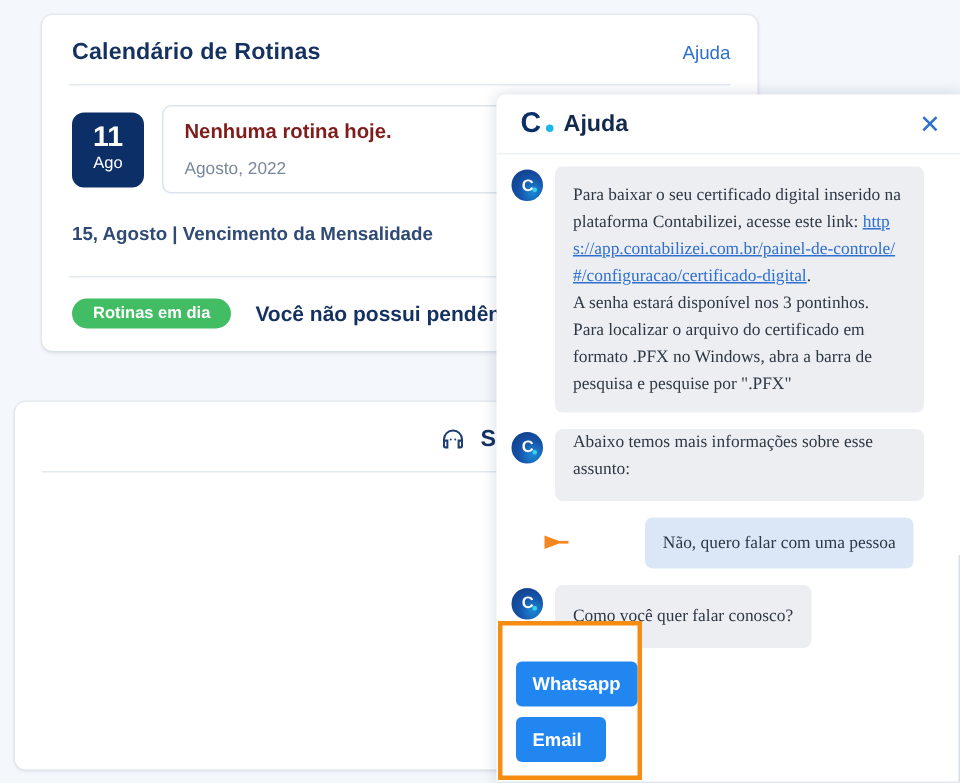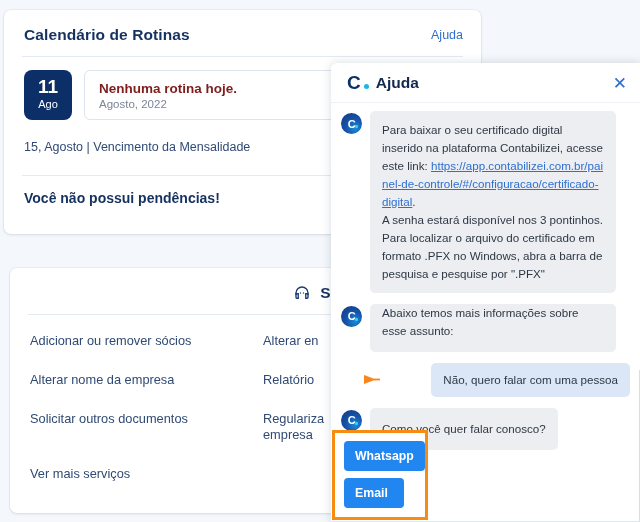--- a/index.html
+++ b/index.html
@@ -14,21 +14,21 @@
 
   
   .card{
     position:absolute;
     background:#ffffff;
     border-radius:7px;
     box-shadow:0 1px 3px rgba(20,40,80,.10), 0 0 0 1px rgba(20,40,80,.04);
   }
 
   
-  #card-calendar{ left:4px; top:10px; width:477px; height:224px; }
+  #card-calendar{ left:28px; top:10px; width:477px; height:224px; }
 
   .card-head{
     position:relative;
     padding:16px 18px 12px 20px;
   }
   .card-title{
     font-size:15.5px; font-weight:bold; color:#15315f; letter-spacing:.1px;
   }
   .help-link{
     position:absolute; right:18px; top:18px;
@@ -47,28 +47,28 @@
   }
   .date-badge .d{ font-size:19px; font-weight:bold; line-height:1; }
   .date-badge .m{ font-size:11px; line-height:1.5; font-weight:normal; }
 
   .routine-box{
     flex:1; border:1px solid #dde4ee; border-radius:6px;
     padding:9px 14px; min-height:50px;
     display:flex; flex-direction:column; justify-content:center;
   }
   .routine-box .t1{ font-size:13.5px; color:#7f1d1d; font-weight:600; }
-  .routine-box .t2{ font-size:11.5px; color:#7a8699; margin-top:2px; }
+  .routine-box .t2{ font-size:11.5px; color:#7a8699; margin-top:12px; }
 
   .next-row{
     display:flex; align-items:center; justify-content:space-between;
     padding:11px 18px 0 20px;
   }
   .next-label{ font-size:12.5px; color:#15315f; font-weight:bold; line-height:1.45; }
-  .next-value{ font-size:12.5px; color:#2f4a74; line-height:1.45; font-weight:normal; }
+  .next-value{ font-size:12.5px; color:#2f4a74; line-height:1.45; font-weight:bold; }
   .btn-outline{
     border:1px solid #2f6fd0; color:#2f6fd0; background:#fff;
     border-radius:5px; font-size:12.5px; padding:8px 18px;
     white-space:nowrap; cursor:pointer; font-family:inherit;
   }
 
   .status-row{ display:flex; align-items:center; gap:16px; padding:14px 18px 0 20px; }
   .pill{
     background:#43bd64; color:#fff; font-size:11px; font-weight:bold;
     border-radius:11px; padding:4px 14px; white-space:nowrap;
@@ -103,50 +103,50 @@
   .chat-title{ font-size:15.5px; font-weight:bold; color:#12284d; margin-left:7px; }
   .close-x{
     position:absolute; right:13px; top:50%; transform:translateY(-50%);
     font-size:17px; color:#2f6fd0; cursor:pointer; line-height:1;
     font-family:"Liberation Sans", sans-serif;
   }
 
   .chat-body{ flex:1; overflow:hidden; padding:8px 10px 0 10px; position:relative; }
 
   .msg-row{ display:flex; gap:8px; margin-bottom:11px; align-items:flex-start; }
-  .msg-row.user{ justify-content:flex-end; align-items:center;gap:44px; }
+  .msg-row.user{ justify-content:center; align-items:center;gap:44px; }
   .avatar{
     width:21px; height:21px; border-radius:50%; flex:none; margin-top:2px;
     background:radial-gradient(circle at 68% 72%, #1c8ad6 0%, #1552a8 45%, #123a7e 100%);
     position:relative;
   }
   .avatar .ac{
     position:absolute; inset:0; display:flex; align-items:center; justify-content:center;
     color:#fff; font-size:11px; font-weight:bold; letter-spacing:-.5px;
   }
   .avatar .adot{
     position:absolute; right:4px; bottom:6px; width:2.6px; height:2.6px;
     border-radius:50%; background:#35d2f5;
   }
 
   .bubble{
     background:#eceef1; border-radius:5px; padding:10px 12px;
-    font-size:11.6px; color:#2e3845; line-height:1.55; max-width:246px;
+    font-size:11.6px; color:#2e3845; line-height:1.55; max-width:246px;font-family:Liberation Serif, serif;
   }
   .bubble.user{
     background:#dbe7f6; color:#2e3845; padding:8px 12px;
   }
   .bubble a{ color:#2f6fd0; text-decoration:underline; word-break:break-all; }
 
   .arrow-cursor{ width:22px; height:17px; flex:none; margin-right:2px; }
 
   
   .qr-wrap{
     position:absolute; left:1px; bottom:2px;
-    border:3px solid #f68c11; padding:8px 9px 9px 9px; background:#fff;
+    border:3px solid #f68c11; padding:24px 9px 9px 9px; background:#fff;
     display:flex; flex-direction:column; gap:7px; align-items:flex-start;
     width:96px;
   }
   .qr-btn{
     background:#2286f0; color:#fff; border:none; border-radius:4px;
     font-size:12.3px; font-weight:bold; padding:8px 11px;
     cursor:pointer; font-family:inherit; white-space:nowrap;
   }
   .qr-btn.email{ padding-right:16px; }
 
@@ -182,50 +182,40 @@
   <div class="next-row">
     <div>
       <div class="next-value">15, Agosto | Vencimento da Mensalidade</div>
     </div>
     <button class="btn-outline">V</button>
   </div>
 
   <div class="divider2"></div>
 
   <div class="status-row">
+    <span class="pill">Rotinas em dia</span>
     <span class="status-text">Você não possui pendências!</span>
   </div>
 </div>
 
 <div class="card" id="card-services">
   <div class="svc-head">
     <span class="svc-icon">
       <svg viewBox="0 0 24 24" width="18" height="18" fill="none" stroke="#1b3d73" stroke-width="1.8" stroke-linecap="round">
         <path d="M4 14v-2a8 8 0 0 1 16 0v2"></path>
         <path d="M4 13h3v6H5a1 1 0 0 1-1-1z"></path>
         <path d="M20 13h-3v6h2a1 1 0 0 0 1-1z"></path>
         <circle cx="10" cy="12" r=".9" fill="#1b3d73" stroke="none"></circle>
         <circle cx="14" cy="12" r=".9" fill="#1b3d73" stroke="none"></circle>
       </svg>
     </span>
     <span class="card-title">Serviços Adicionais</span>
   </div>
   <div class="divider"></div>
 
-  <div class="svc-grid">
-    <a class="svc-link">Adicionar ou remover sócios</a>
-    <a class="svc-link">Alterar en</a>
-    <a class="svc-link">Alterar nome da empresa</a>
-    <a class="svc-link">Relatório</a>
-    <a class="svc-link">Solicitar outros documentos</a>
-    <a class="svc-link" style="white-space:pre-line">Regulariza
-empresa</a>
-    <a class="svc-link">Ver mais serviços</a>
-    <a class="svc-link"></a>
-  </div>
 </div>
 
 <div id="chat-panel">
 
   <div class="chat-head">
     <span class="brand">
       <span class="brand-c">C</span>
       <span class="brand-dot"></span>
     </span>
     <span class="chat-title">Ajuda</span>

